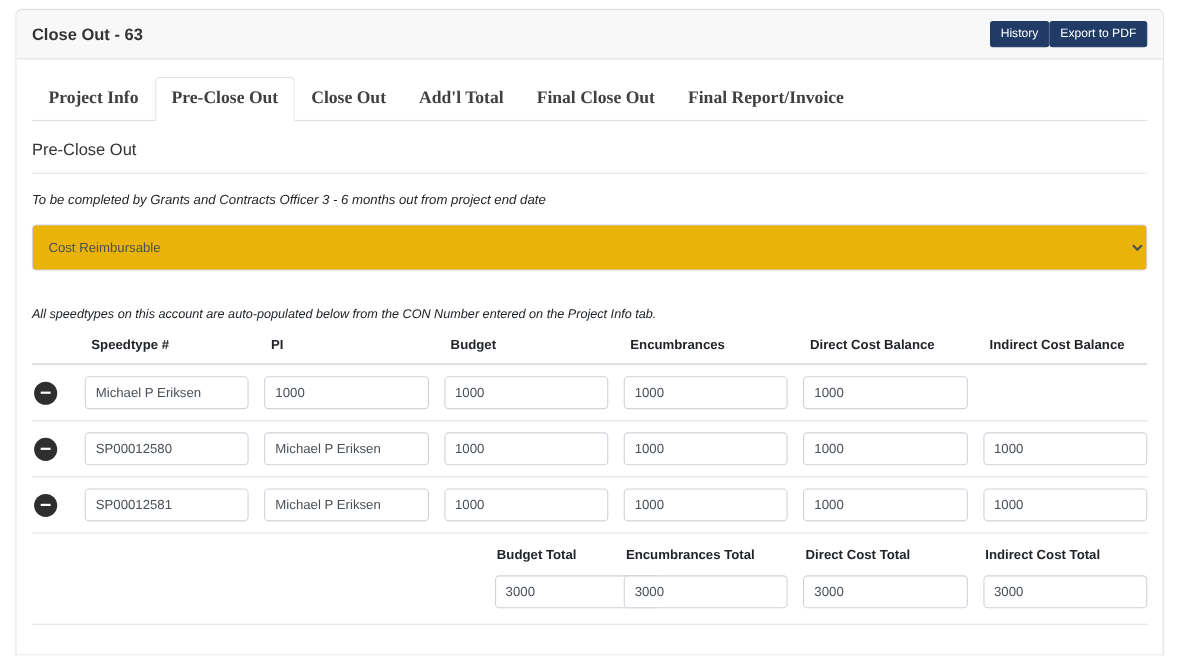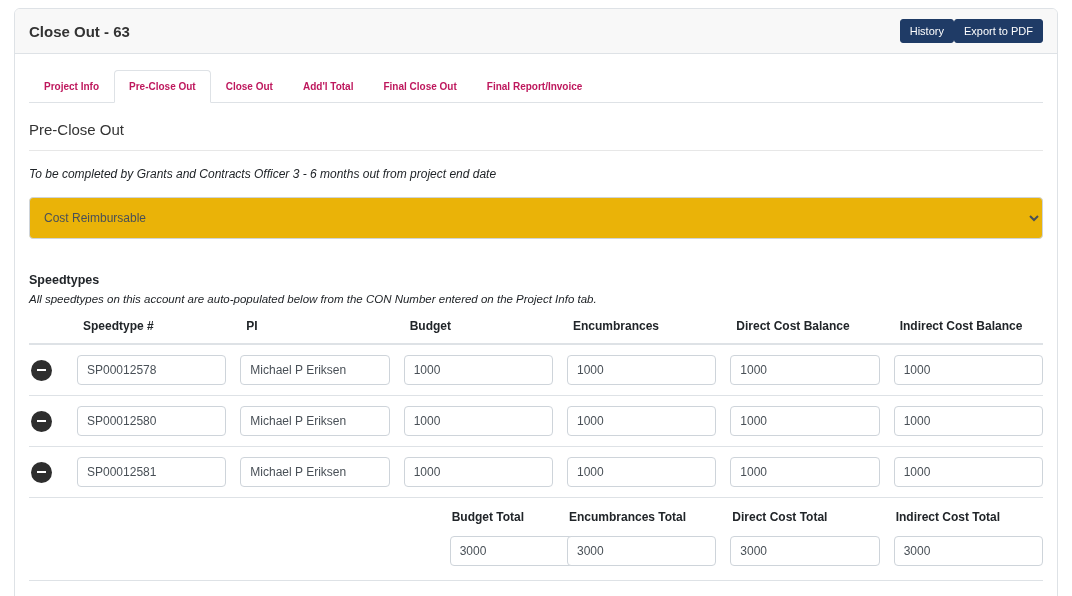--- a/index.html
+++ b/index.html
@@ -40,29 +40,30 @@
   }
   .card-body { padding: 16px 14px 20px 14px; }
 
   
   .tabs {
     display: flex;
     border-bottom: 1px solid #dee2e6;
     margin-bottom: 18px;
   }
   .tab {
-    font-size: 10px;
+    font-size: 16px;
     font-weight: 700;
-    color: #be185d;
+    color: #404040;
     padding: 10px 14px;
     margin-bottom: -1px;
     border: 1px solid transparent;
     border-radius: 4px 4px 0 0;
     cursor: pointer;
     white-space: nowrap;
+    font-family: Liberation Serif, serif;
   }
   .tab.active {
     background: #fff;
     border-color: #dee2e6 #dee2e6 #ffffff #dee2e6;
   }
 
   .section-heading { font-size: 15px; font-weight: 400; color: #333; margin-bottom: 12px; }
   hr.sep { border: none; border-top: 1px solid #e7e7e7; margin: 0 0 16px 0; }
   .note { font-style: italic; font-size: 12px; color: #212529; margin-bottom: 16px; }
   .q-label { font-weight: 700; font-size: 12px; margin-bottom: 8px; }
@@ -155,40 +156,38 @@
 
     <div class="section-heading">Pre-Close Out</div>
     <hr class="sep">
 
     <div class="note">To be completed by Grants and Contracts Officer 3 - 6 months out from project end date</div>
 
     <select class="form-select">
       <option selected="">Cost Reimbursable</option>
     </select>
 
-    <div class="sub-heading">Speedtypes</div>
     <div class="sub-note">All speedtypes on this account are auto-populated below from the CON Number entered on the Project Info tab.</div>
 
     <div>
 
       <div class="grid-row grid-head">
         <div></div>
         <div class="col-h">Speedtype #</div>
         <div class="col-h">PI</div>
         <div class="col-h">Budget</div>
         <div class="col-h">Encumbrances</div>
         <div class="col-h">Direct Cost Balance</div>
         <div class="col-h">Indirect Cost Balance</div>
       </div>
 
       <div class="grid-row data-row">
         <button class="remove-btn">
             <span class="minus-bar"></span>
           </button>
-        <input class="cell-input" value="SP00012578" style="">
         <input class="cell-input" value="Michael P Eriksen" style="">
         <input class="cell-input" value="1000" style="">
         <input class="cell-input" value="1000" style="">
         <input class="cell-input" value="1000" style="">
         <input class="cell-input" value="1000" style="">
       </div>
 
       <div class="grid-row data-row">
         <button class="remove-btn">
             <span class="minus-bar"></span>

